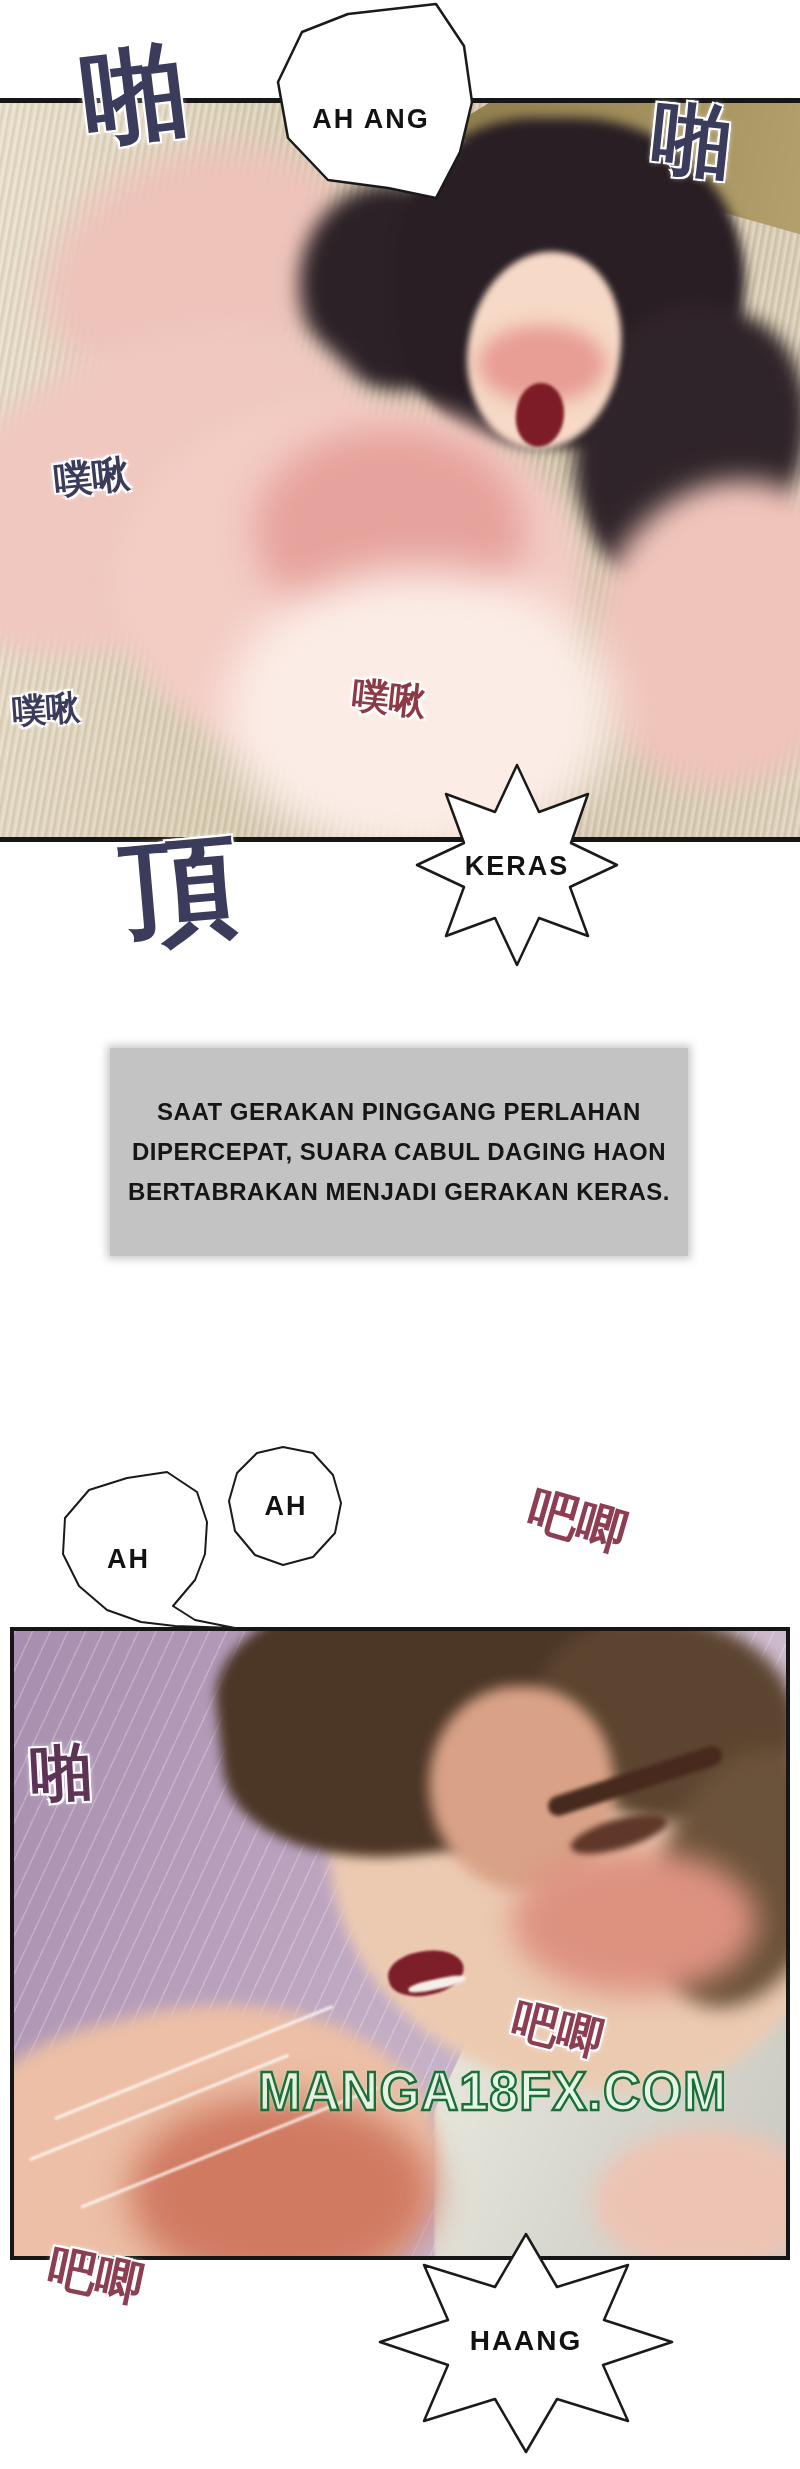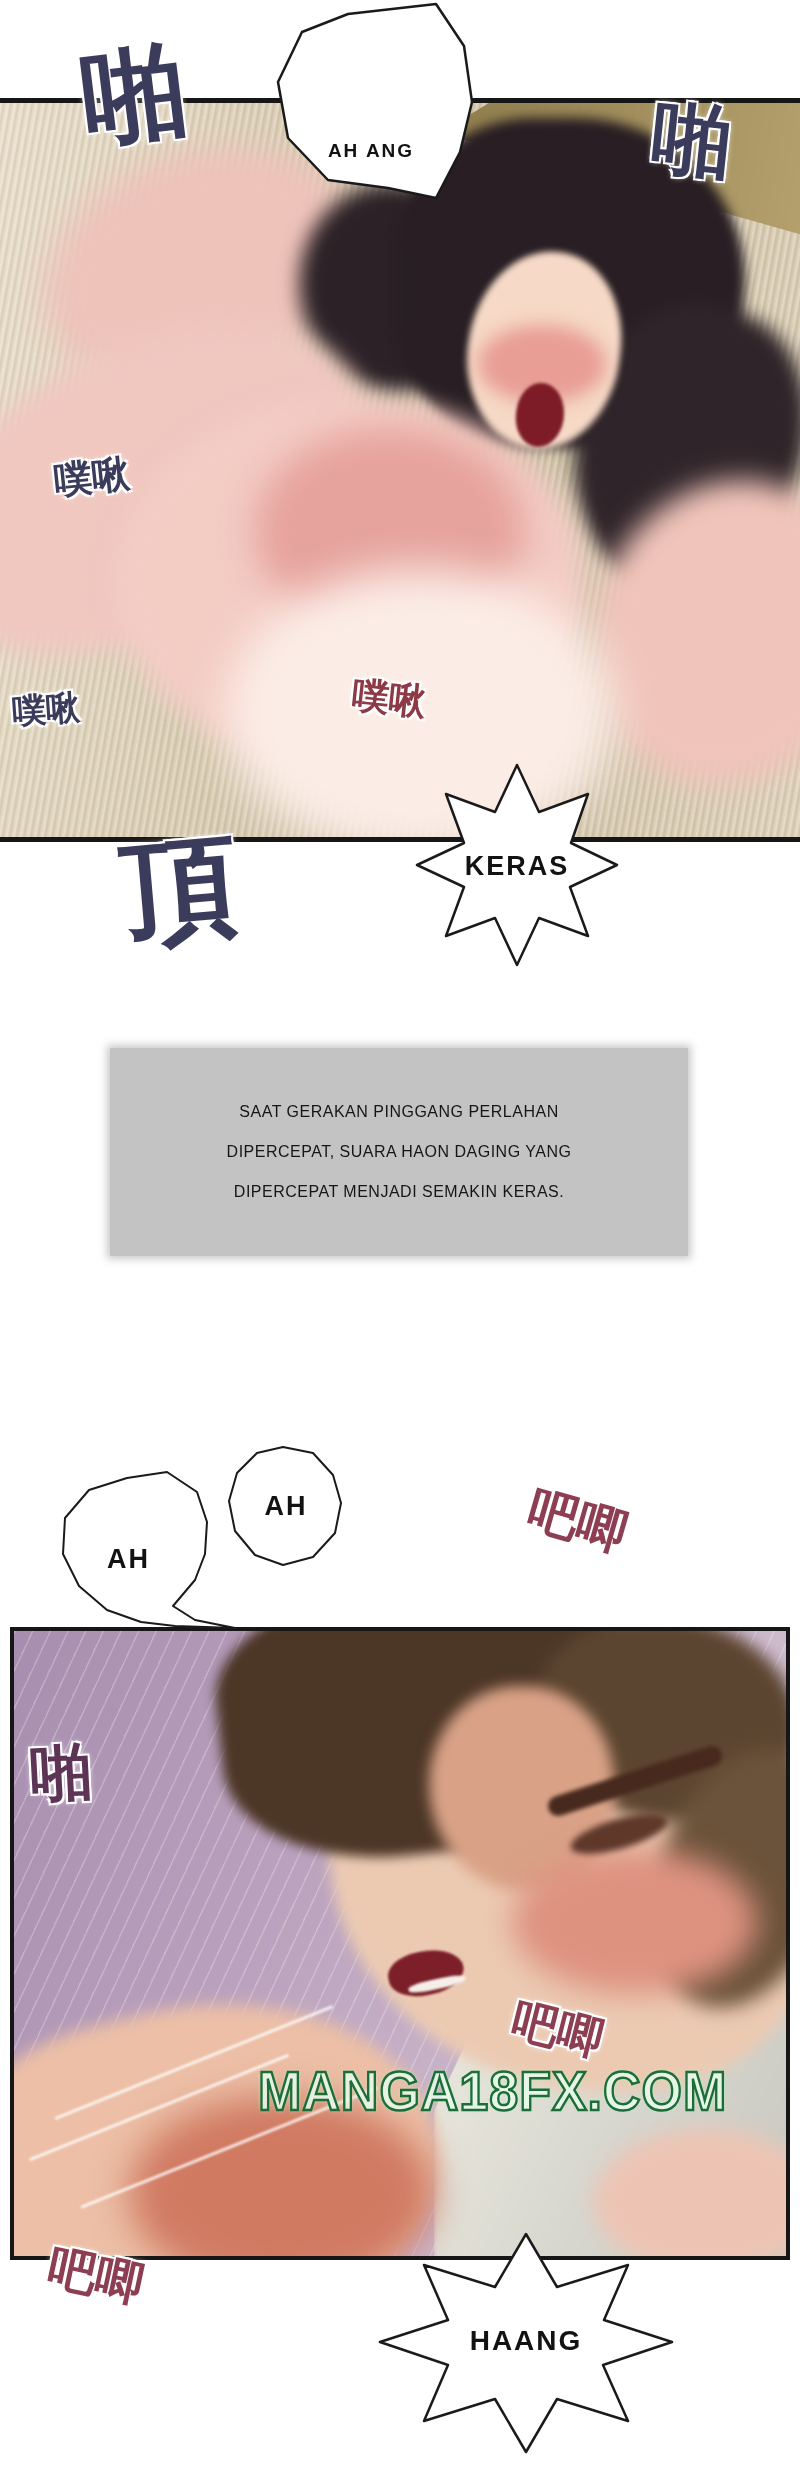--- a/index.html
+++ b/index.html
@@ -73,35 +73,35 @@
   #sfx-pa-panel2{left:30px;top:1742px;font-size:62px;transform:rotate(-3deg);color:#5e3456;}
   #sfx-baji-2{left:512px;top:2006px;font-size:46px;transform:rotate(14deg);z-index:42;}
   #sfx-baji-3{left:48px;top:2252px;font-size:48px;transform:rotate(12deg);}
 
   
   .bubble{position:absolute;z-index:25;}
   .bubble svg{position:absolute;left:0;top:0;}
   .bubble-text{position:absolute;width:100%;text-align:center;font-weight:bold;color:#121212;
                letter-spacing:2px;line-height:1;}
   #bubble-ah-ang{left:268px;top:2px;width:206px;height:202px;}
-  #bubble-ah-ang .bubble-text{top:104px;font-size:19px;margin-top:35px;}
+  #bubble-ah-ang .bubble-text{top:104px;font-size:27px;}
   #bubble-haon{left:412px;top:763px;width:210px;height:205px;}
   #bubble-haon .bubble-text{top:90px;font-size:27px;}
   #bubble-ah-1{left:55px;top:1470px;width:190px;height:160px;}
   #bubble-ah-1 .bubble-text{width:auto;left:52px;top:76px;font-size:27px;}
   #bubble-ah-2{left:225px;top:1443px;width:122px;height:126px;}
   #bubble-ah-2 .bubble-text{top:50px;font-size:27px;}
   #bubble-haang{left:376px;top:2232px;width:300px;height:222px;}
   #bubble-haang .bubble-text{top:95px;font-size:28px;}
 
   
   #narration-box{position:absolute;left:110px;top:1048px;width:578px;height:208px;
                  background:#c3c3c3;box-shadow:0 0 8px 3px rgba(195,195,195,.9);
                  display:flex;flex-direction:column;justify-content:center;align-items:center;z-index:20;}
-  .narration-line{font-size:16px;font-weight:normal;color:#161616;letter-spacing:.5px;
+  .narration-line{font-size:24px;font-weight:bold;color:#161616;letter-spacing:.5px;
                   line-height:40px;white-space:nowrap;}
 
   
   #watermark{position:absolute;left:258px;top:2058px;z-index:40;
              font-size:56px;font-weight:bold;letter-spacing:1px;white-space:nowrap;
              color:rgba(255,255,255,.55);
              -webkit-text-stroke:2.5px #1c6e38;
              text-shadow:0 0 5px rgba(190,240,200,.9);
              transform:scaleX(.93);transform-origin:left center;}
 </style>
@@ -189,19 +189,19 @@
 
   <div id="bubble-haang" class="bubble">
     <svg width="300" height="222" viewBox="0 0 300 222">
       <polygon points="150,2 181,55 252,33 228,88 296,110 227,133 252,189 181,167 150,220 119,167 48,189 72,133 4,110 72,88 48,33 119,55" fill="#ffffff" stroke="#1a1a1a" stroke-width="2.5" stroke-linejoin="round"></polygon>
     </svg>
     <div class="bubble-text">HAANG</div>
   </div>
 
   <div id="narration-box">
     <div class="narration-line">SAAT GERAKAN PINGGANG PERLAHAN</div>
-    <div class="narration-line">DIPERCEPAT, SUARA HAON DAGING YANG</div>
-    <div class="narration-line">DIPERCEPAT MENJADI SEMAKIN KERAS.</div>
+    <div class="narration-line">DIPERCEPAT, SUARA CABUL DAGING HAON</div>
+    <div class="narration-line">BERTABRAKAN MENJADI GERAKAN KERAS.</div>
   </div>
 
   <div id="watermark">MANGA18FX.COM</div>
 
 </div>
 
 </body></html>

